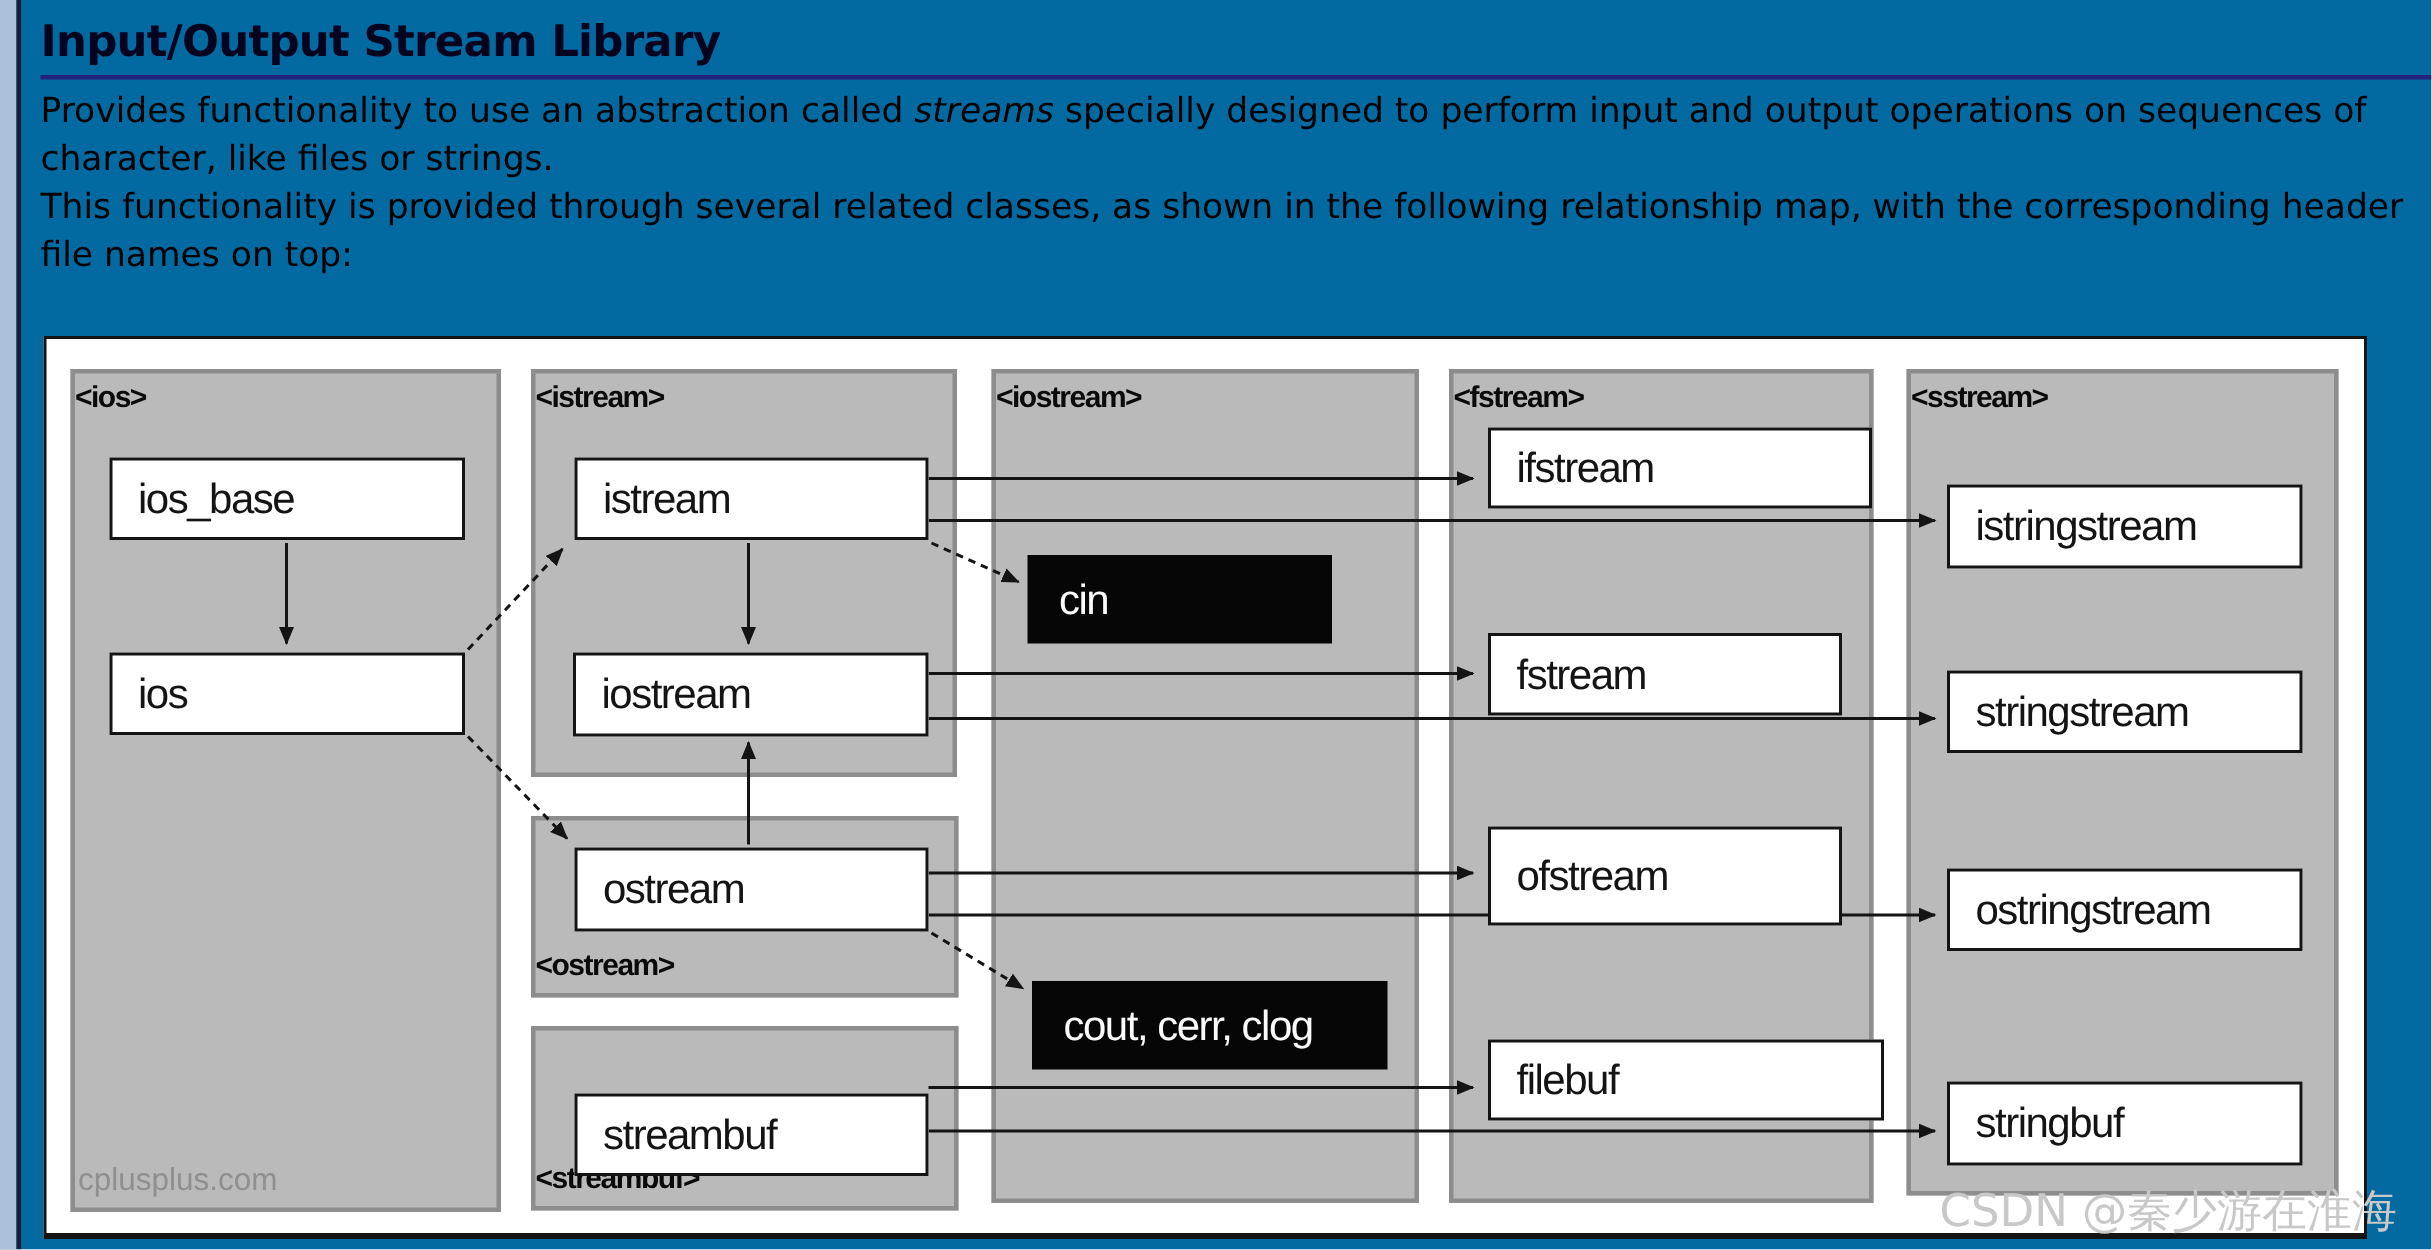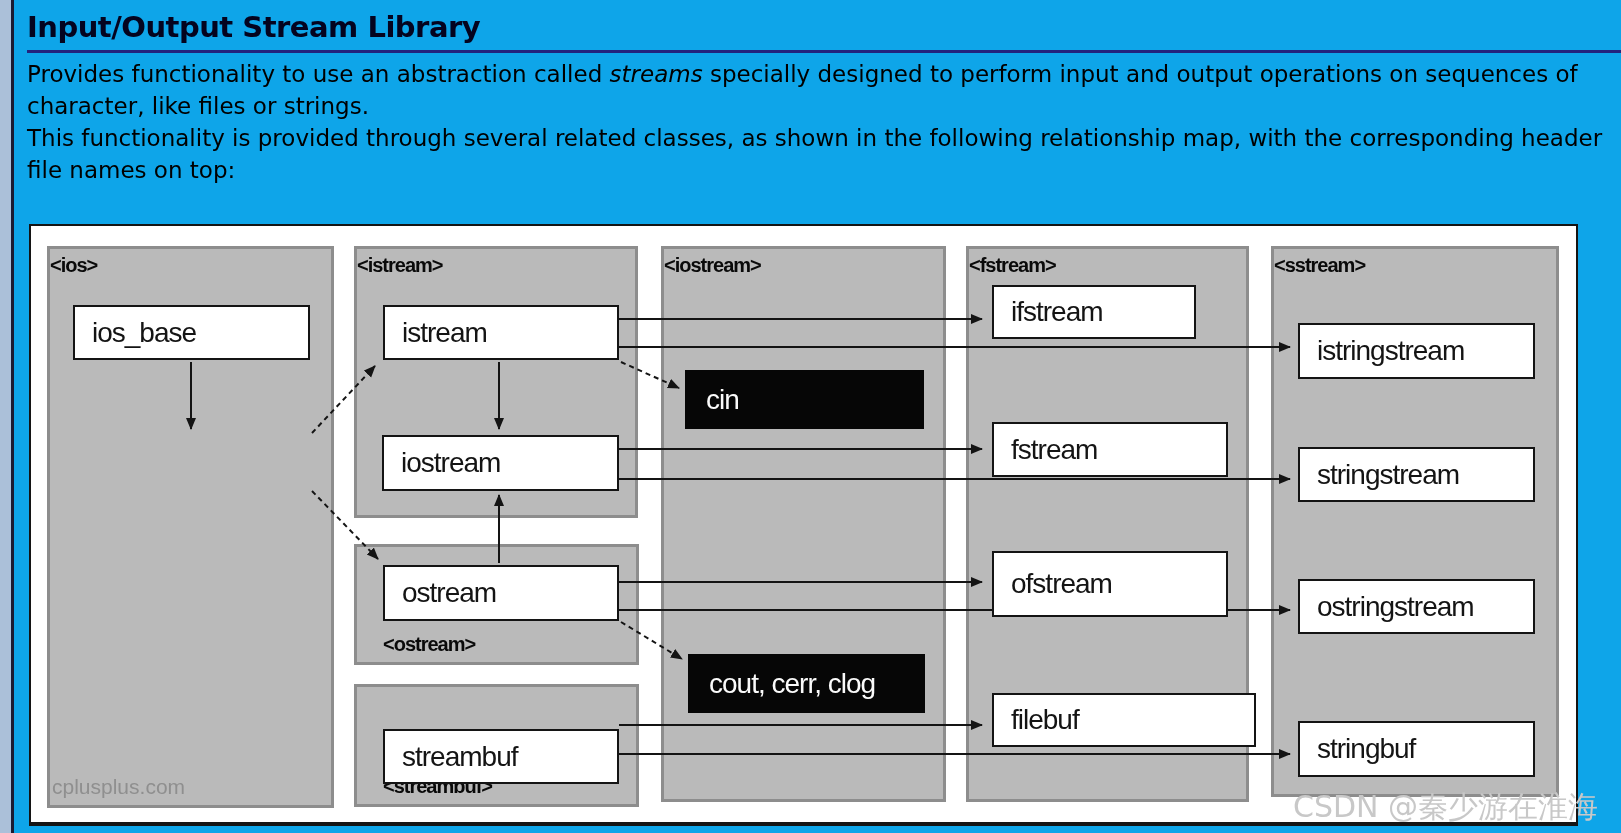--- a/index.html
+++ b/index.html
@@ -1,33 +1,33 @@
 <!DOCTYPE html>
 <html><head>
 <meta charset="utf-8">
 <style>
   html,body{margin:0;padding:0;background:#ffffff;}
-  .page{position:relative;width:1621px;height:833px;background:#0ea5e9;overflow:hidden;
+  .page{position:relative;width:1621px;height:833px;background:#0369a1;overflow:hidden;
         font-family:"DejaVu Sans","Liberation Sans",sans-serif;color:#000;}
   .left-strip{position:absolute;left:0;top:0;width:11px;height:833px;background:#abc0d9;}
   .left-line{position:absolute;left:11px;top:0;width:3px;height:833px;background:#1b1b31;}
   .content{position:absolute;left:27px;top:0;width:1594px;}
   h1.title{margin:0;position:absolute;left:0;top:10px;width:1594px;
            font-size:29px;font-weight:bold;color:#04041f;letter-spacing:-0.5px;
            padding-bottom:6px;border-bottom:3px solid #23237d;}
   .intro{position:absolute;left:0;top:58px;width:1585px;font-size:23px;line-height:32px;color:#000;}
   .intro em{font-style:italic;}
   
   .diagram{position:absolute;left:2px;top:224px;width:1545px;height:596px;background:#ffffff;
            border:2px solid #141414;border-bottom-width:4px;}
   .col{position:absolute;background:#bababa;border:3px solid #8d8d8d;box-sizing:border-box;z-index:1;}
   .col .hdr{position:absolute;left:0;right:0;top:5px;text-align:left;font-weight:bold;
             font-size:20px;letter-spacing:-1px;color:#0a0a0a;
             font-family:"Liberation Sans",sans-serif;}
-  .col .hdr.bottom{top:auto;bottom:6px;margin-left:26px;}
+  .col .hdr.bottom{top:auto;bottom:6px;}
   .node{position:absolute;background:#ffffff;border:2px solid #141414;box-sizing:border-box;
         display:flex;align-items:center;padding-left:17px;font-size:28px;letter-spacing:-1px;
         color:#141414;z-index:3;font-family:"Liberation Sans",sans-serif;}
   .node.black{background:#060606;color:#fafafa;border:none;padding-left:21px;}
   svg.arrows{position:absolute;left:0;top:0;z-index:2;pointer-events:none;}
   svg.arrows line{stroke:#141414;stroke-width:2;}
   svg.arrows line.dashed{stroke-dasharray:5 4;}
   .wm-left{position:absolute;left:21px;top:549px;font-size:21px;color:#8f8f8f;z-index:4;
            font-family:"Liberation Sans",sans-serif;letter-spacing:0px;}
   .wm-right{position:absolute;left:1262px;top:561px;font-size:30px;color:#c8c8c8;z-index:6;
@@ -92,33 +92,34 @@
         <line x1="468" y1="136" x2="468" y2="203" marker-end="url(#ah)"></line>
         <line x1="468" y1="337" x2="468" y2="269" marker-end="url(#ah)"></line>
 
         <line class="dashed" x1="281" y1="207" x2="344" y2="140" marker-end="url(#ah)"></line>
         <line class="dashed" x1="281" y1="265" x2="347" y2="333" marker-end="url(#ah)"></line>
         <line class="dashed" x1="590" y1="136" x2="648" y2="162" marker-end="url(#ah)"></line>
         <line class="dashed" x1="590" y1="396" x2="651" y2="433" marker-end="url(#ah)"></line>
       </svg>
 
       <div class="node" style="left:42px;top:79px;width:237px;height:55px;">ios_base</div>
+      <div class="node" style="left:42px;top:209px;width:237px;height:55px;">ios</div>
       <div class="node" style="left:352px;top:79px;width:236px;height:55px;">istream</div>
       <div class="node" style="left:351px;top:209px;width:237px;height:56px;">iostream</div>
       <div class="node" style="left:352px;top:339px;width:236px;height:56px;">ostream</div>
       <div class="node" style="left:352px;top:503px;width:236px;height:55px;">streambuf</div>
-      <div class="node" style="left:961px;top:59px;width:204px;height:54px;">ifstream</div>
+      <div class="node" style="left:961px;top:59px;width:256px;height:54px;">ifstream</div>
       <div class="node" style="left:961px;top:196px;width:236px;height:55px;">fstream</div>
       <div class="node" style="left:961px;top:325px;width:236px;height:66px;">ofstream</div>
       <div class="node" style="left:961px;top:467px;width:264px;height:54px;">filebuf</div>
       <div class="node" style="left:1267px;top:97px;width:237px;height:56px;">istringstream</div>
       <div class="node" style="left:1267px;top:221px;width:237px;height:55px;">stringstream</div>
       <div class="node" style="left:1267px;top:353px;width:237px;height:55px;">ostringstream</div>
       <div class="node" style="left:1267px;top:495px;width:237px;height:56px;">stringbuf</div>
 
-      <div class="node black" style="left:654px;top:144px;width:239px;height:59px;">cin</div>
+      <div class="node black" style="left:654px;top:144px;width:203px;height:59px;">cin</div>
       <div class="node black" style="left:657px;top:428px;width:237px;height:59px;">cout, cerr, clog</div>
 
       <div class="wm-left">cplusplus.com</div>
       <div class="wm-right">CSDN @秦少游在淮海</div>
     </div>
   </div>
 </div>
 
 </body></html>

